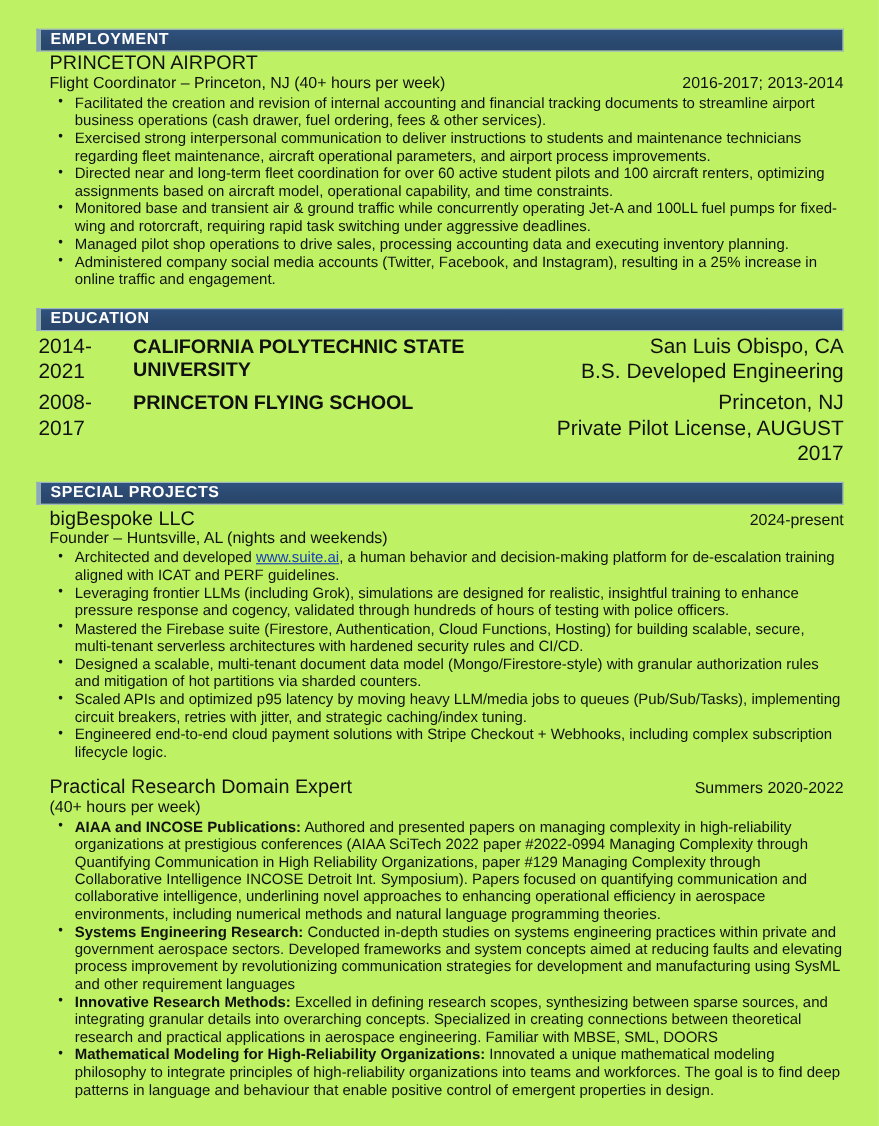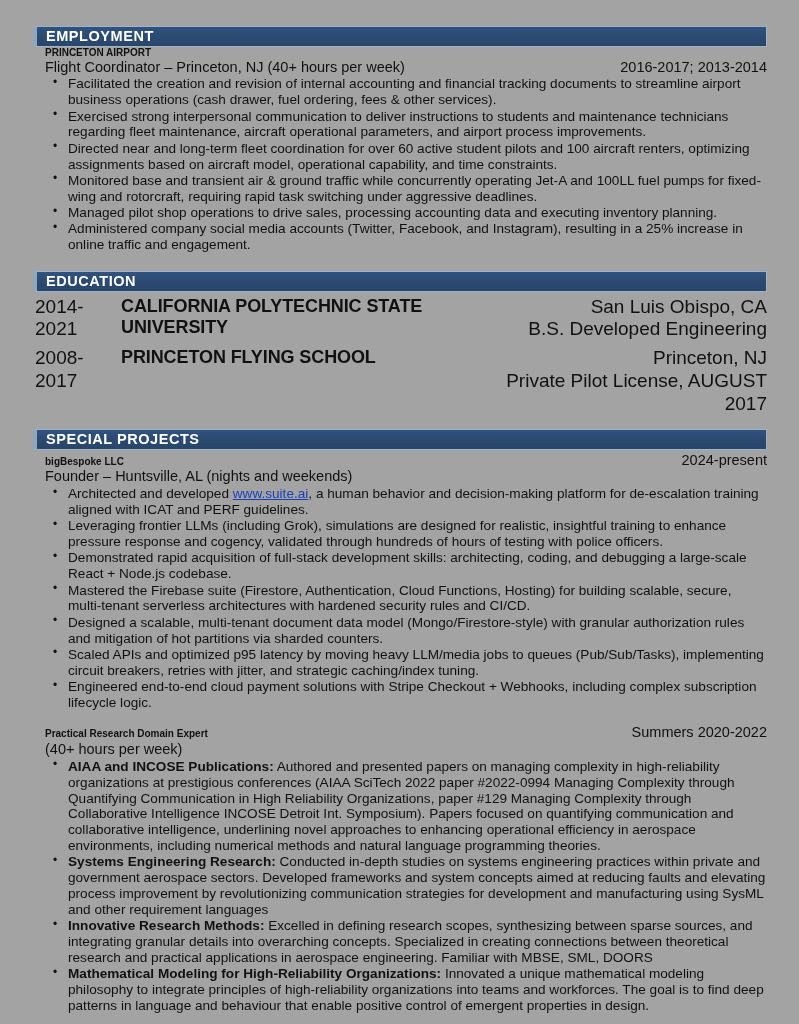--- a/index.html
+++ b/index.html
@@ -11,21 +11,21 @@
     height: 1024px;
     background: #fdfcf9;
     font-family: "Liberation Sans", sans-serif;
     color: #111111;
     overflow: hidden;
   }
   .page {
     position: relative;
     width: 799px;
     height: 1024px;
-    background: #a3a3a3;
+    background: #bef264;
     box-sizing: border-box;
     padding: 26px 32px 0 33px;
   }
 
   
   .section-banner {
     position: relative;
     height: 21px;
     background: linear-gradient(180deg, #2f527f 0%, #2c4b72 45%, #28456a 100%);
     border-left: 4px solid #8fa6bf;
@@ -50,22 +50,22 @@
   
   .block { padding: 0 0 0 12px; }
 
   .row {
     display: flex;
     justify-content: space-between;
     align-items: baseline;
     width: 722px;
   }
   .org {
-    font-size: 10px;
-    font-weight: bold;
+    font-size: 18px;
+    font-weight: normal;
     line-height: 1.16;
     white-space: nowrap;
   }
   .org-sub {
     font-size: 14.5px;
     font-weight: normal;
     line-height: 1.16;
     white-space: nowrap;
   }
   .date {
@@ -207,23 +207,20 @@
       <span class="org-sub">Founder – Huntsville, AL (nights and weekends)</span>
     </div>
     <ul class="bullets">
       <li>
         <span>Architected and developed </span><a class="link" href="#">www.suite.ai</a><span>, a human behavior and decision-making platform for de-escalation training aligned with ICAT and PERF guidelines.</span>
       </li>
       <li>
         <span>Leveraging frontier LLMs (including Grok), simulations are designed for realistic, insightful training to enhance pressure response and cogency, validated through hundreds of hours of testing with police officers.</span>
       </li>
       <li>
-        <span>Demonstrated rapid acquisition of full-stack development skills: architecting, coding, and debugging a large-scale React + Node.js codebase.</span>
-      </li>
-      <li>
         <span>Mastered the Firebase suite (Firestore, Authentication, Cloud Functions, Hosting) for building scalable, secure, multi-tenant serverless architectures with hardened security rules and CI/CD.</span>
       </li>
       <li>
         <span>Designed a scalable, multi-tenant document data model (Mongo/Firestore-style) with granular authorization rules and mitigation of hot partitions via sharded counters.</span>
       </li>
       <li>
         <span>Scaled APIs and optimized p95 latency by moving heavy LLM/media jobs to queues (Pub/Sub/Tasks), implementing circuit breakers, retries with jitter, and strategic caching/index tuning.</span>
       </li>
       <li>
         <span>Engineered end-to-end cloud payment solutions with Stripe Checkout + Webhooks, including complex subscription lifecycle logic.</span>

